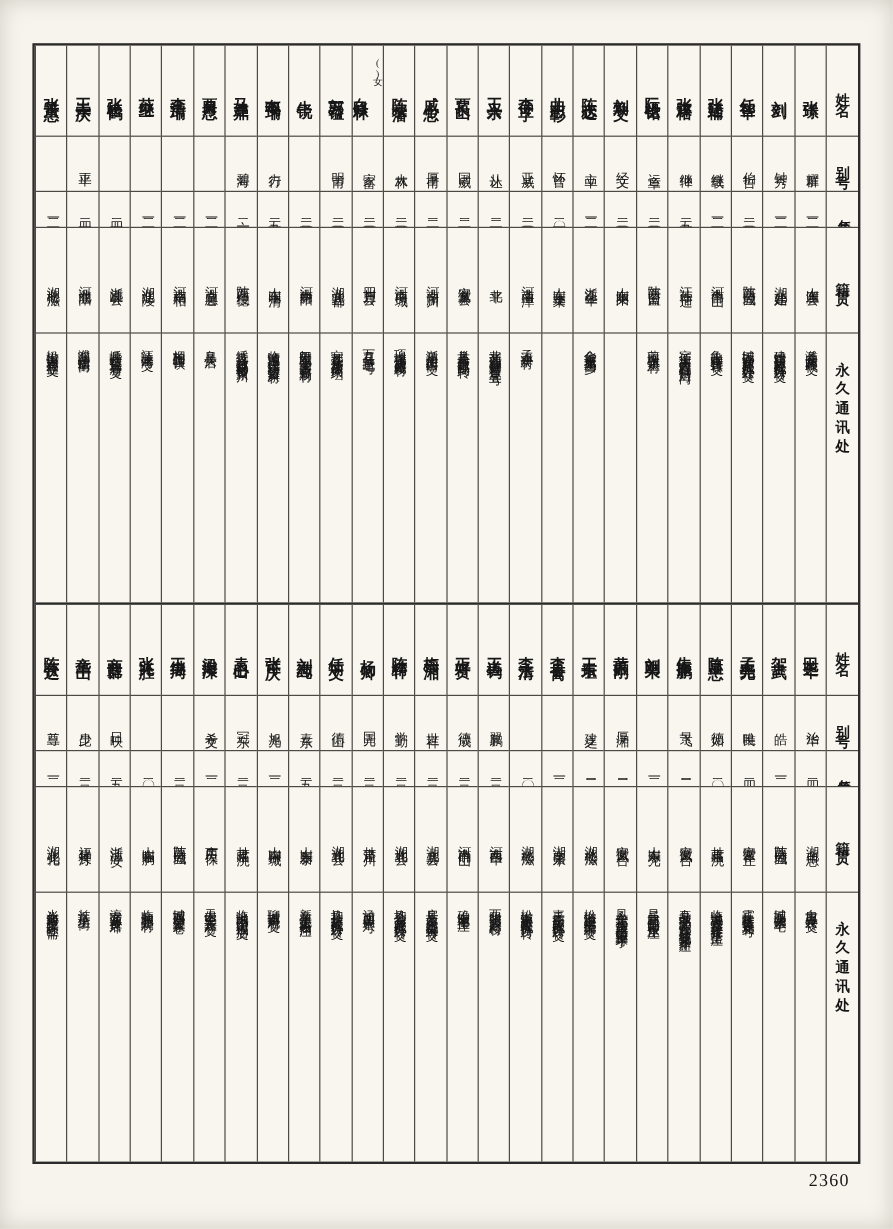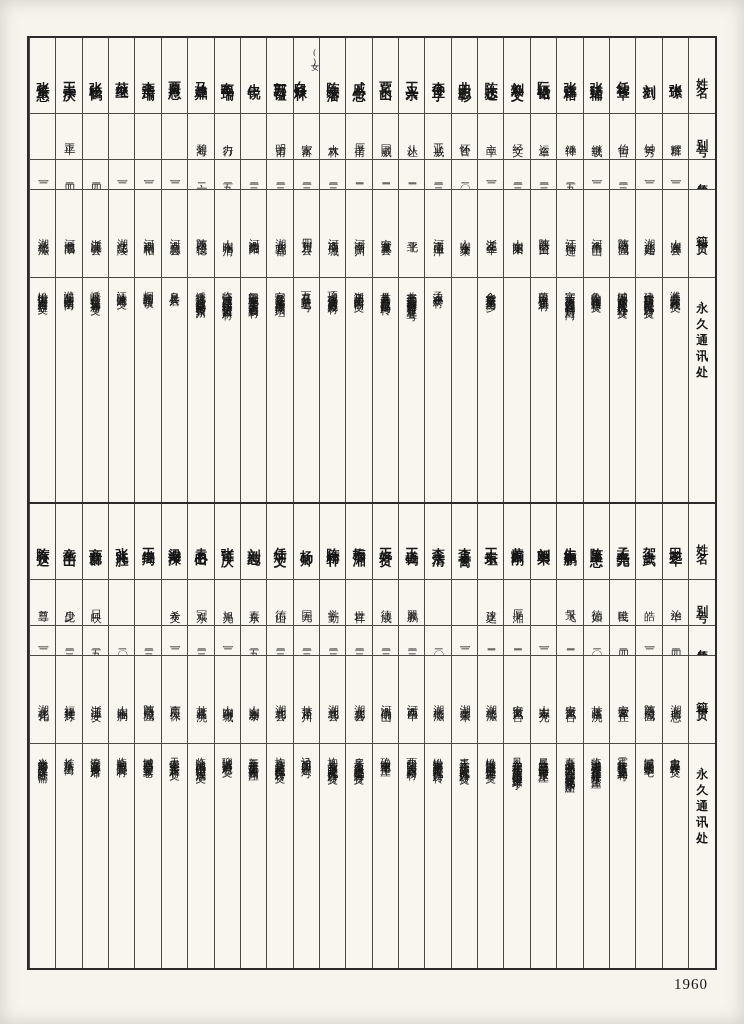--- a/index.html
+++ b/index.html
@@ -1003,14 +1003,14 @@
       <span class="vtext native-text">湖北光化</span>
     </div>
     <div class="cell r-addr">
       <span class="vtext addr-text">光化老河口罗汉寺陈仁斋</span>
     </div>
   </div>
 </section>
 
   </div>
 
-  <div class="page-number">1960</div>
+  <div class="page-number">2360</div>
 </div>
 
 </body></html>

